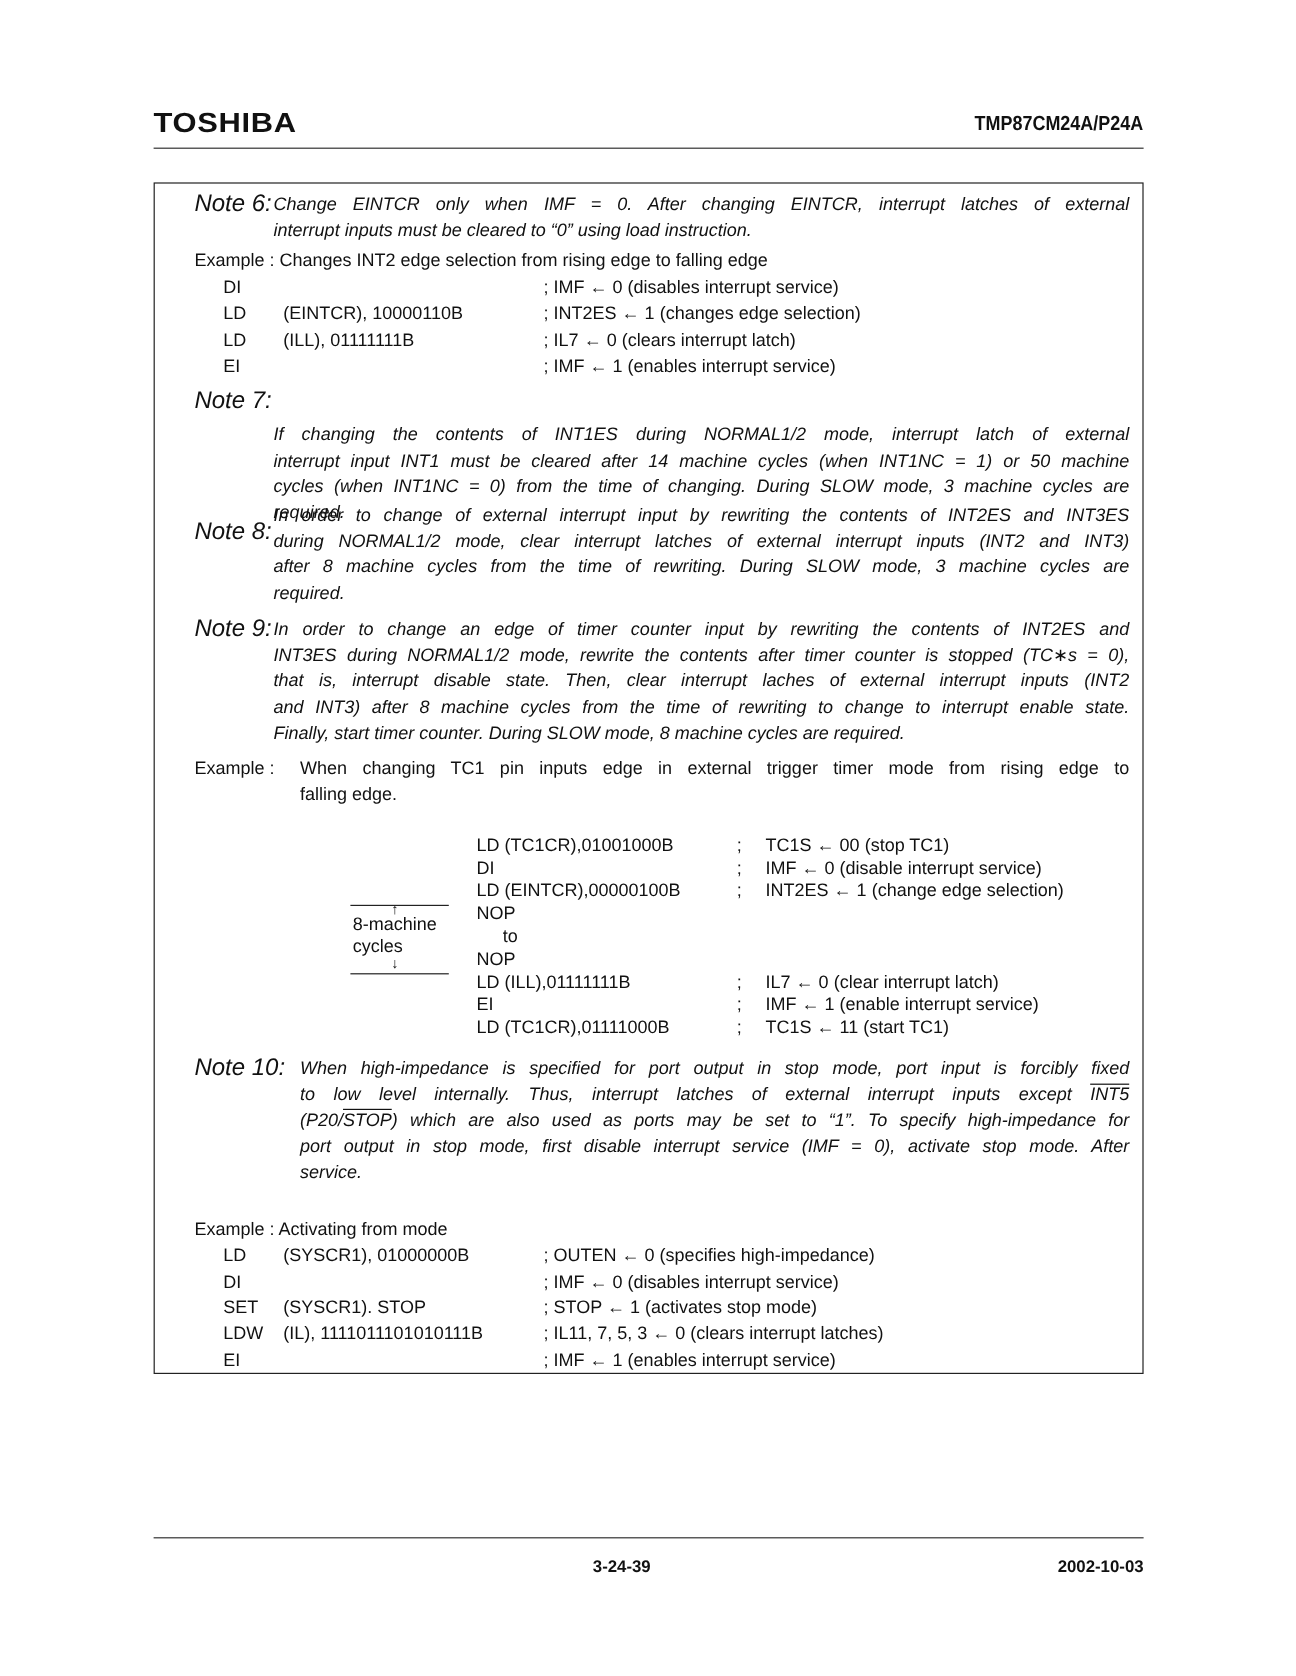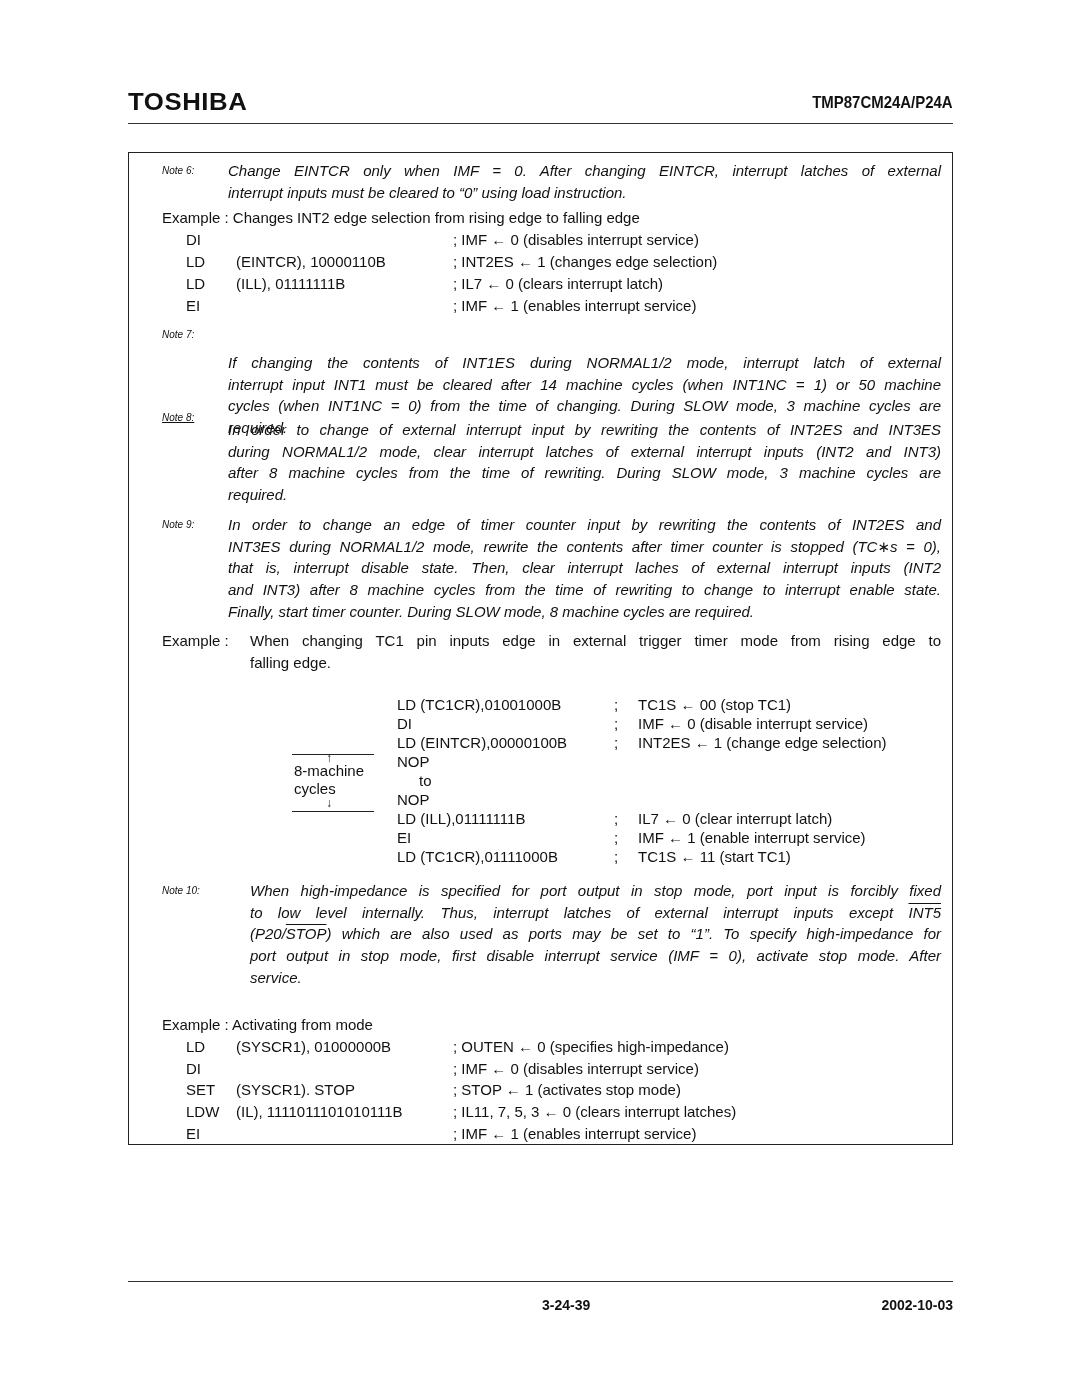--- a/index.html
+++ b/index.html
@@ -20,25 +20,25 @@
   }
   .rule { left: 128px; width: 825px; height: 0; border-top: 1.5px solid #333; }
   .box {
     left: 128px; top: 152px; width: 823px; height: 991px;
     border: 1.5px solid #222; box-sizing: content-box;
   }
   .para {
     position: absolute; font-size: 15px; line-height: 21.7px;
     font-style: italic; text-align: justify; text-align-last: left;
   }
-  .note-label { position: absolute; font-size: 10px; font-style: italic; line-height: 21.7px; }
+  .note-label { position: absolute; font-size: 20px; font-style: italic; line-height: 21.7px; }
   .code { position: absolute; font-size: 15px; line-height: 21.7px; white-space: nowrap; }
   .ovl { text-decoration: overline; }
   .bracket-line { position: absolute; left: 292px; width: 82px; border-top: 1.3px solid #222; }
-  .footer { font-size: 14px; font-weight: bold; top: 1297px; margin-left: 48px; }
+  .footer { font-size: 14px; font-weight: bold; top: 1297px; }
 </style>
 </head>
 <body>
 
 <div class="abs brand">TOSHIBA</div>
 <div class="abs partno">TMP87CM24A/P24A</div>
 <div class="abs rule" style="top:123px;"></div>
 
 <div class="abs box"></div>
 
@@ -63,21 +63,21 @@
 </div>
 
 <div class="note-label" style="left:162px; top:324px;">Note 7:</div>
 <div class="para" style="left:228px; top:324px; width:713px;margin-top:28px;">
   <div style="text-align-last:justify;">If changing the contents of INT1ES during NORMAL1/2 mode, interrupt latch of external</div>
   <div style="text-align-last:justify;">interrupt input INT1 must be cleared after 14 machine cycles (when INT1NC = 1) or 50 machine</div>
   <div style="text-align-last:justify;">cycles (when INT1NC = 0) from the time of changing.  During SLOW mode, 3 machine cycles are</div>
   <div>required.</div>
 </div>
 
-<div class="note-label" style="left:162px; top:407px;text-decoration:underline;">Note 8:</div>
+<div class="note-label" style="left:162px; top:433px;">Note 8:</div>
 <div class="para" style="left:228px; top:419px; width:713px;">
   <div style="text-align-last:justify;">In order to change of external interrupt input by rewriting the contents of INT2ES and INT3ES</div>
   <div style="text-align-last:justify;">during NORMAL1/2 mode, clear interrupt latches of external interrupt inputs (INT2 and INT3)</div>
   <div style="text-align-last:justify;">after 8 machine cycles from the time of rewriting.  During SLOW mode, 3 machine cycles are</div>
   <div>required.</div>
 </div>
 
 <div class="note-label" style="left:162px; top:514px;">Note 9:</div>
 <div class="para" style="left:228px; top:514px; width:713px;">
   <div style="text-align-last:justify;">In order to change an edge of timer counter input by rewriting the contents of INT2ES and</div>

